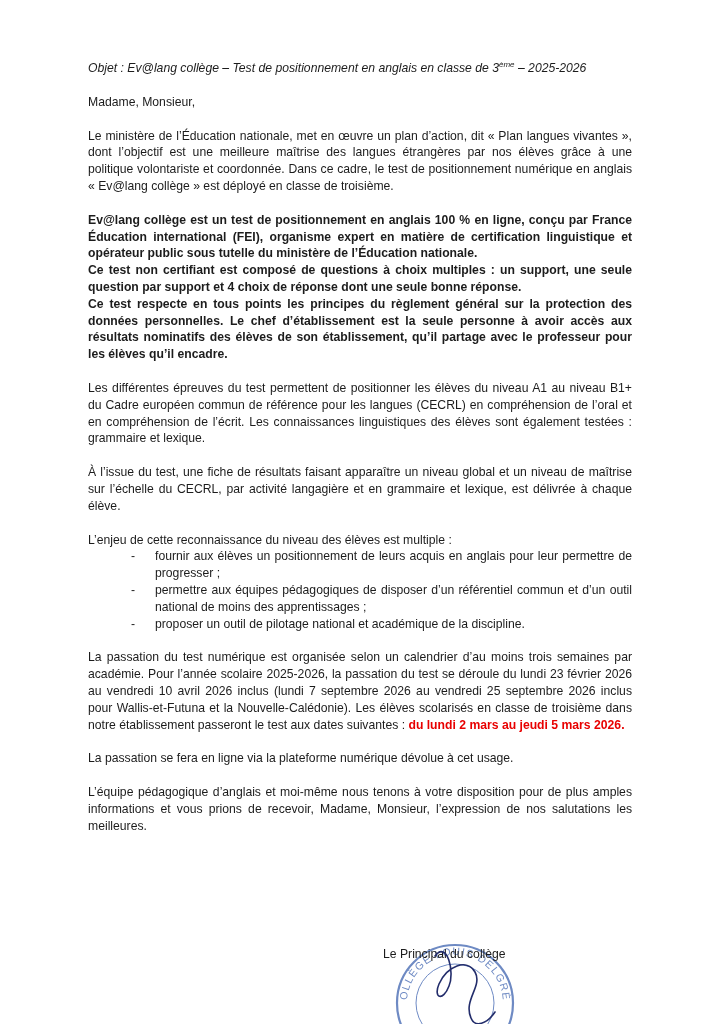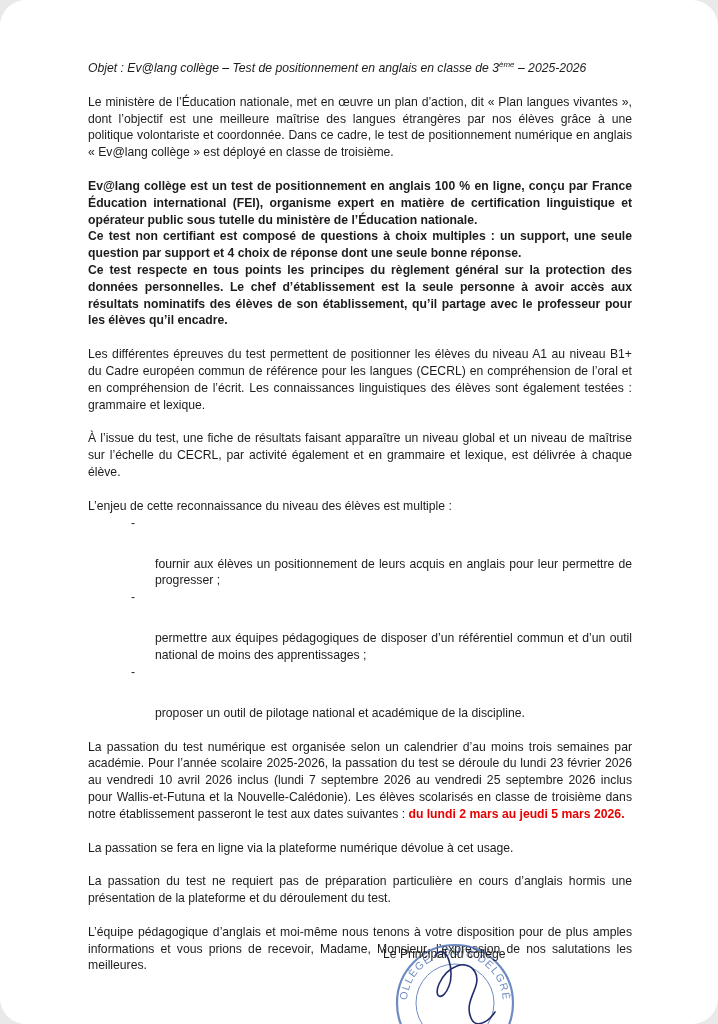--- a/index.html
+++ b/index.html
@@ -5,42 +5,41 @@
   html, body { margin: 0; padding: 0; background: #e9e9e9; }
   .page {
     position: relative;
     width: 718px;
     height: 1024px;
     margin: 0 auto;
     background: #ffffff;
     overflow: hidden;
     font-family: "Liberation Sans", "DejaVu Sans", sans-serif;
     color: #1c1c1c;
-    border-radius: 26px;
   }
   .content {
     position: absolute;
     left: 88px;
     top: 60px;
     width: 544px;
     font-size: 12.2px;
     line-height: 16.8px;
     text-align: justify;
   }
   .content p { margin: 0 0 17px 0; }
   .block { margin: 0 0 17px 0; }
   .block div { margin: 0; font-weight: bold; }
   .subject { font-style: italic; }
   .subject .prefix { font-style: italic; }
   sup { font-size: 8px; line-height: 0; }
   .no-gap { margin-bottom: 0 !important; }
   .bullets { margin: 0 0 17px 0; }
   .bullet-row { display: flex; margin-left: 37px; }
   .bullet-row .dash { flex: 0 0 30px; width: 30px; text-align: left; padding-left: 6px; box-sizing: border-box; }
-  .bullet-row .text { flex: 1; text-align: justify; margin-top: 41px; }
+  .bullet-row .text { flex: 1; text-align: justify; }
   .red { color: var(--highlight-red, #e80000); font-weight: 700; }
   .sig-title {
     position: absolute;
     left: 383px;
     top: 947px;
     font-size: 12.2px;
     z-index: 3;
     color: #1c1c1c;
   }
   .stamp {
@@ -66,32 +65,33 @@
 </head>
 <body>
 
 <div class="page">
 
   <div class="content">
 
     <p class="subject"><span class="prefix">Objet : </span><span>Ev@lang collège – Test de positionnement en anglais en classe de 3</span><sup>ème</sup><span> – 2025-2026</span></p>
 
 
+    <p>Madame, Monsieur,</p>
 
     <p>Le ministère de l’Éducation nationale, met en œuvre un plan d’action, dit « Plan langues vivantes », dont l’objectif est une meilleure maîtrise des langues étrangères par nos élèves grâce à une politique volontariste et coordonnée. Dans ce cadre, le test de positionnement numérique en anglais « Ev@lang collège » est déployé en classe de troisième.</p>
 
     <div class="block">
       <div>Ev@lang collège est un test de positionnement en anglais 100 % en ligne, conçu par France Éducation international (FEI), organisme expert en matière de certification linguistique et opérateur public sous tutelle du ministère de l’Éducation nationale.</div>
       <div>Ce test non certifiant est composé de questions à choix multiples : un support, une seule question par support et 4 choix de réponse dont une seule bonne réponse.</div>
       <div>Ce test respecte en tous points les principes du règlement général sur la protection des données personnelles. Le chef d’établissement est la seule personne à avoir accès aux résultats nominatifs des élèves de son établissement, qu’il partage avec le professeur pour les élèves qu’il encadre.</div>
     </div>
 
     <p>Les différentes épreuves du test permettent de positionner les élèves du niveau A1 au niveau B1+ du Cadre européen commun de référence pour les langues (CECRL) en compréhension de l’oral et en compréhension de l’écrit. Les connaissances linguistiques des élèves sont également testées : grammaire et lexique.</p>
 
-    <p>À l’issue du test, une fiche de résultats faisant apparaître un niveau global et un niveau de maîtrise sur l’échelle du CECRL, par activité également et en grammaire et lexique, est délivrée à chaque élève.</p>
+    <p>À l’issue du test, une fiche de résultats faisant apparaître un niveau global et un niveau de maîtrise sur l’échelle du CECRL, par activité langagière et en grammaire et lexique, est délivrée à chaque élève.</p>
 
     <p class="no-gap">L’enjeu de cette reconnaissance du niveau des élèves est multiple :</p>
 
     <div class="bullets">
       <div class="bullet-row">
         <span class="dash">-</span>
         <span class="text">fournir aux élèves un positionnement de leurs acquis en anglais pour leur permettre de progresser ;</span>
       </div>
       <div class="bullet-row">
         <span class="dash">-</span>
@@ -100,21 +100,20 @@
       <div class="bullet-row">
         <span class="dash">-</span>
         <span class="text">proposer un outil de pilotage national et académique de la discipline.</span>
       </div>
     </div>
 
     <p><span>La passation du test numérique est organisée selon un calendrier d’au moins trois semaines par académie. Pour l’année scolaire 2025-2026, la passation du test se déroule du lundi 23 février 2026 au vendredi 10 avril 2026 inclus (lundi 7 septembre 2026 au vendredi 25 septembre 2026 inclus pour Wallis-et-Futuna et la Nouvelle-Calédonie). Les élèves scolarisés en classe de troisième dans notre établissement passeront le test aux dates suivantes : </span><span class="red">du lundi 2 mars au jeudi 5 mars 2026.</span></p>
 
     <p>La passation se fera en ligne via la plateforme numérique dévolue à cet usage.</p>
 
-    <p>La passation du test ne requiert pas de préparation particulière en cours d’anglais hormis une présentation de la plateforme et du déroulement du test.</p>
 
     <p>L’équipe pédagogique d’anglais et moi-même nous tenons à votre disposition pour de plus amples informations et vous prions de recevoir, Madame, Monsieur, l’expression de nos salutations les meilleures.</p>
 
   </div>
 
   <div class="sig-title">Le Principal du collège</div>
 
   <svg class="stamp" viewBox="0 0 134 134" aria-hidden="true">
     <circle cx="67" cy="67" r="58" fill="none" stroke="currentColor" stroke-width="2.2"></circle>
     <circle cx="67" cy="67" r="39" fill="none" stroke="currentColor" stroke-width="1"></circle>

